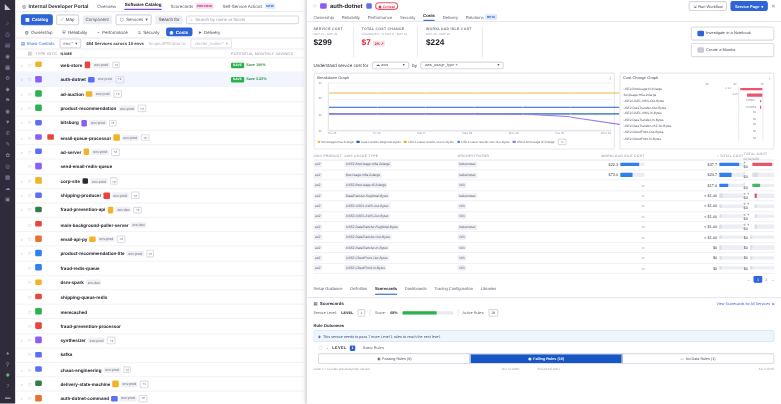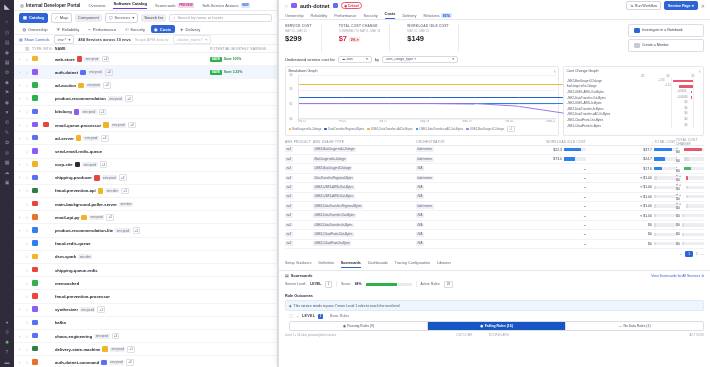--- a/index.html
+++ b/index.html
@@ -70,21 +70,21 @@
   .dhead { height:11px;display:flex;align-items:center;gap:3px;padding:0 5px;}
   .dhead .title { font-size:5.4px;font-weight:700;color:#1d1d27; }
   .crit { border:1px solid #e8556d;color:#d6293f;font-size:3.2px;font-weight:700;
      padding:0.6px 2px;border-radius:5px;display:flex;align-items:center;gap:1px;}
   .hbtn { border:1px solid #d5d5de;border-radius:2px;font-size:3.6px;padding:1.5px 3px;color:#44445a;display:flex;gap:1.5px;align-items:center;}
   .hbtn.blue { background:#2f64d6;border-color:#2f64d6;color:#fff;font-weight:700;}
   .dtabs { height:9px;display:flex;align-items:center;gap:7px;padding:0 6px;border-bottom:1px solid #e7e7ee;font-size:3.9px;color:#63637a;}
   .dtabs .on { color:#1f1f2b;font-weight:700;border-bottom:1.2px solid #2f64d6;padding-bottom:2px;}
 
   .kpis { display:flex;padding:4px 6px 2px 6px;gap:0; }
-  .kpi { padding-right:9px;margin-right:17px;border-right:1px solid #ebebf1; }
+  .kpi { padding-right:9px;margin-right:7px;border-right:1px solid #ebebf1; }
   .kpi:last-child { border-right:none; }
   .kpi .lab { font-size:3.2px;color:#7a7a8c;letter-spacing:.25px;font-weight:600;}
   .kpi .sub { font-size:2.8px;color:#a5a5b4;margin-top:.5px;}
   .kpi .val { font-size:7.5px;font-weight:700;color:#1d1d27;margin-top:1.5px;}
   .kpi .val.red { color:#d6293f; }
   .deltapill{ background:#fbe3e6;color:#c8233a;font-size:3.2px;padding:.5px 1.6px;border-radius:1px;font-weight:700;margin-left:2px;vertical-align:middle;}
   .actions { margin-left:auto; display:flex;flex-direction:column;gap:2.5px; align-items:stretch;}
   .actbtn { border:1px solid #dcdce4;border-radius:2px;font-size:3.6px;color:#3e3e52;padding:2.5px 5px;display:flex;align-items:center;gap:2.5px;width:76px;}
 
   .understand { display:flex;align-items:center;gap:3px;padding:2px 6px 3px 6px;font-size:4.1px;color:#33333f;}
@@ -531,21 +531,21 @@
         <div class="val">$299</div>
       </div>
       <div class="kpi">
         <div class="lab">TOTAL COST CHANGE</div>
         <div class="sub">COMPARED TO MAY 8 - MAY 14</div>
         <div class="val red"><span>$7</span><span class="deltapill">2% ↗</span></div>
       </div>
       <div class="kpi">
         <div class="lab">WORKLOAD IDLE COST</div>
         <div class="sub">MAY 15 - MAY 21</div>
-        <div class="val">$149</div>
+        <div class="val">$224</div>
       </div>
       <div class="actions">
         <div class="actbtn">
             <span class="sq" style="background:#2f64d6;"></span>
             <span>Investigate in a Notebook</span>
           </div>
         <div class="actbtn">
             <span class="sq" style="background:#c9c9d6;"></span>
             <span>Create a Monitor</span>
           </div>

